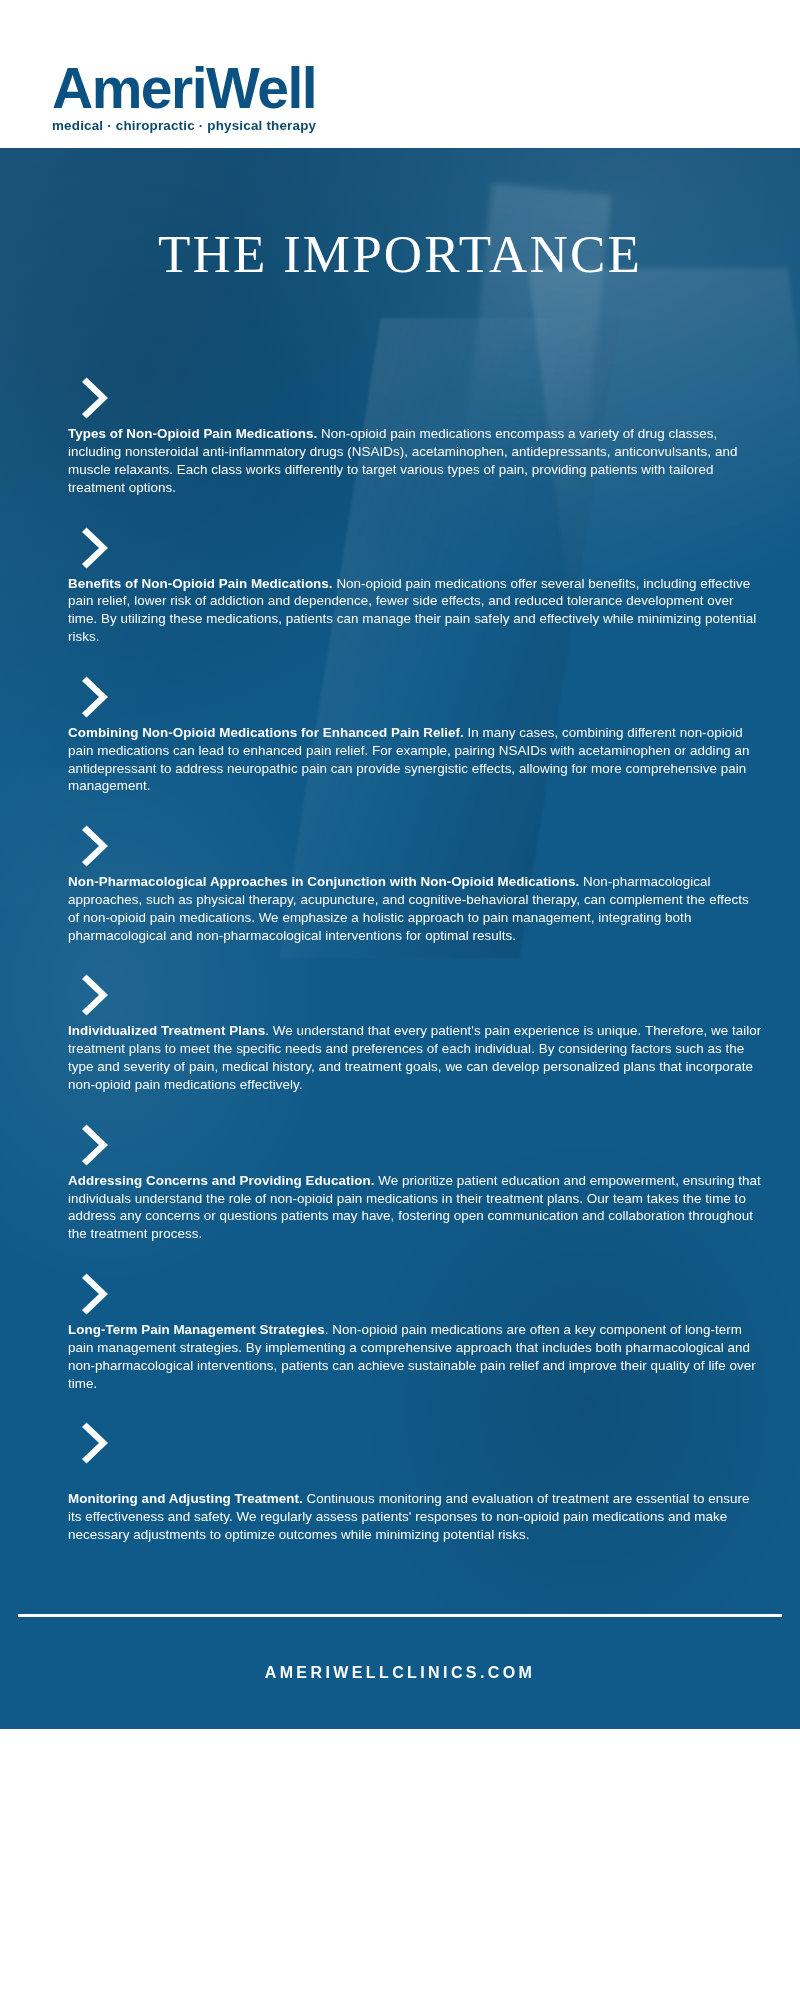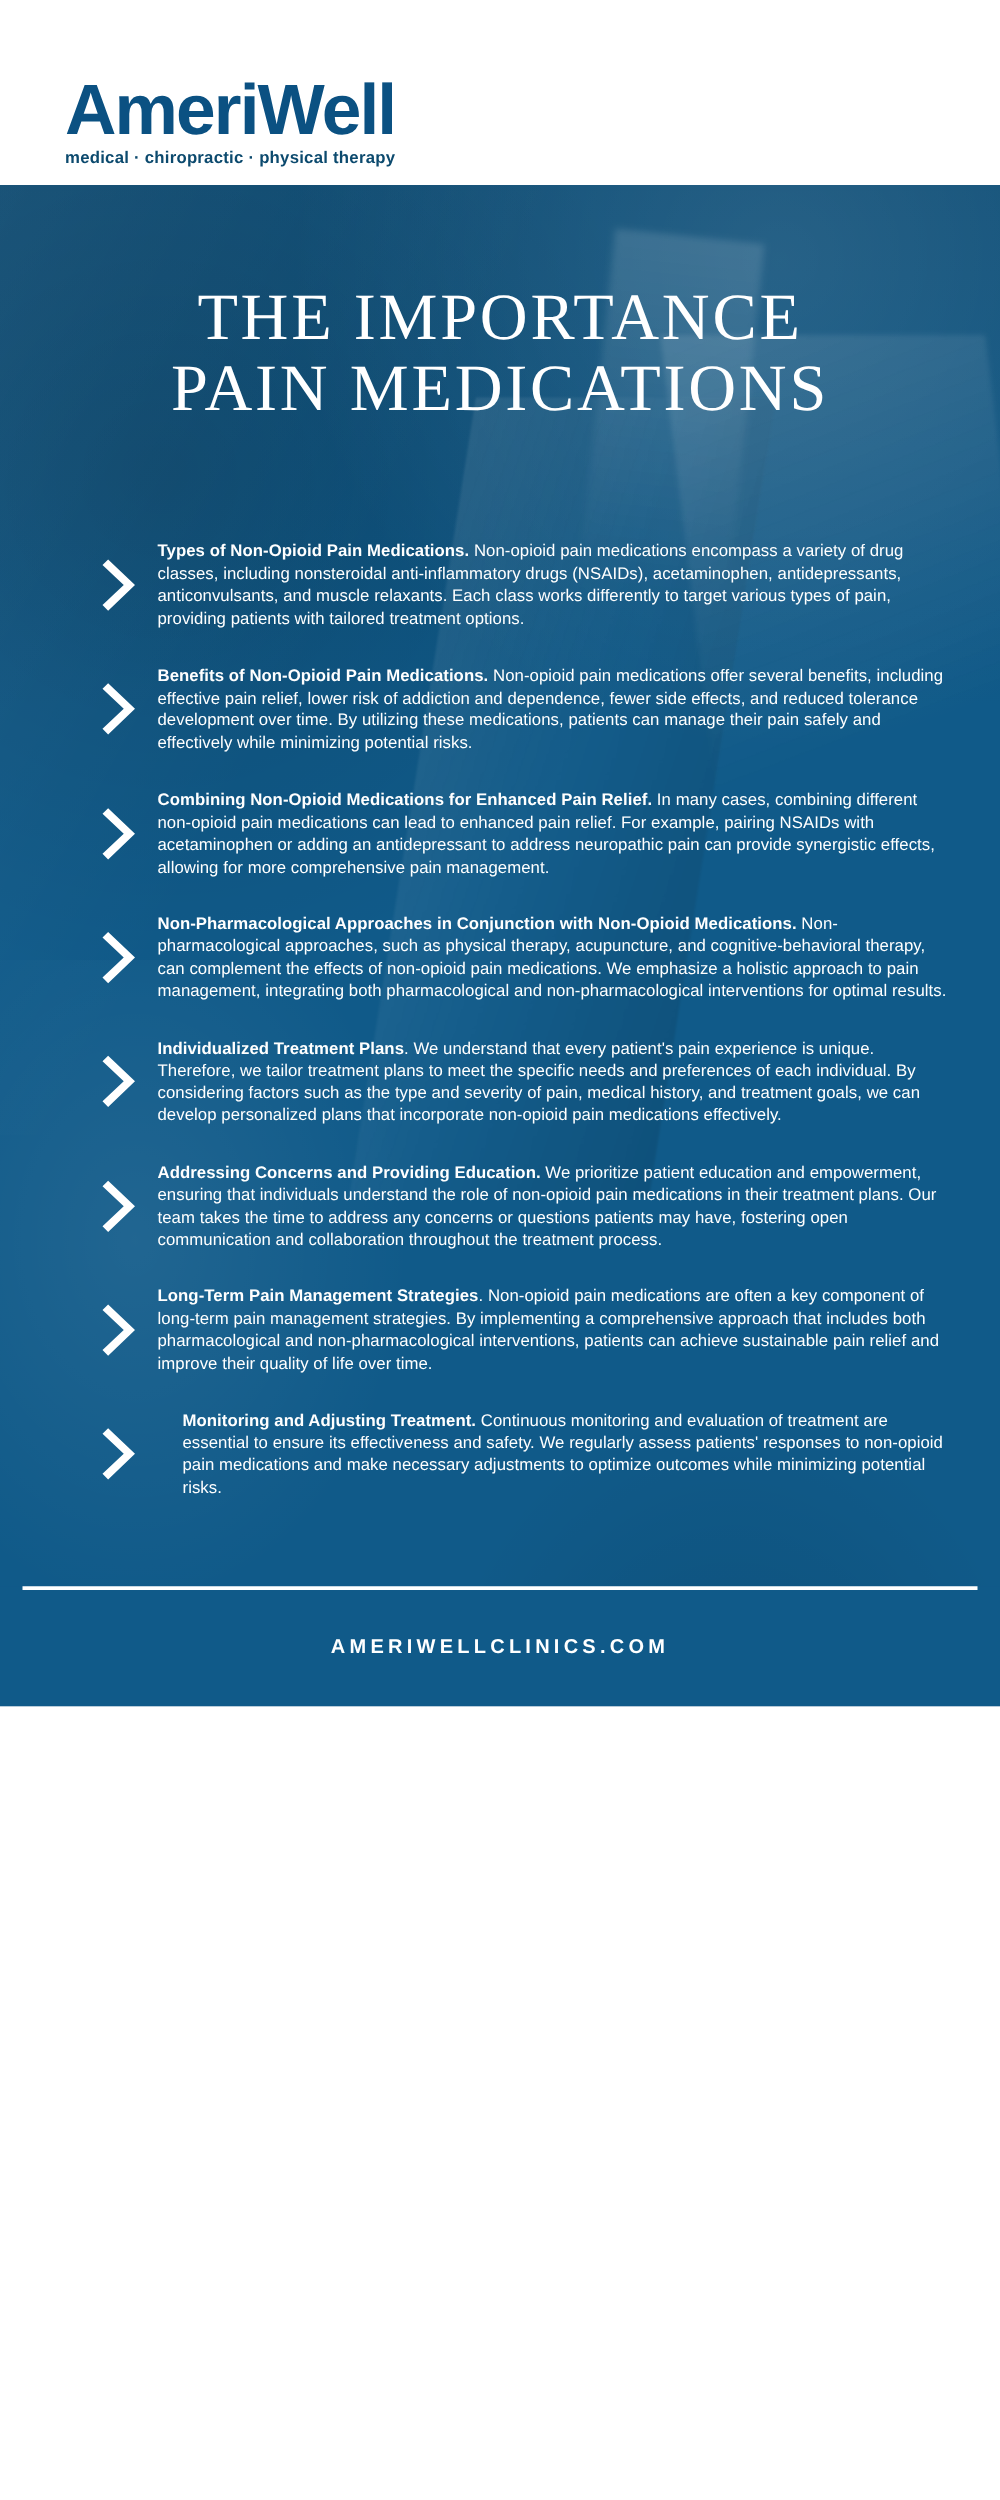--- a/index.html
+++ b/index.html
@@ -117,22 +117,23 @@
 
   
   .points{
     position:relative;
     z-index:2;
     padding:52px 38px 70px 68px;
     box-sizing:border-box;
   }
   .point{
     display:flex;
-    align-items:center;
+    align-items:flex-start;
     margin-bottom:24px;
+    flex-direction:column;
   }
   .point:last-child{margin-bottom:0;gap:20px;}
   .chev{
     flex:0 0 auto;
     width:46px;
     height:46px;
     margin-top:4px;
     margin-right:12px;
     display:block;
   }
@@ -155,21 +156,21 @@
     z-index:3;
     background:#105a89;
     padding:0 0 0 0;
   }
   .rule{
     height:3px;
     background:#ffffff;
     margin:0 18px;
   }
   .footer-inner{
-    height:93px;
+    height:112px;
     display:flex;
     align-items:center;
     justify-content:center;
   }
   .footer-url{
     color:#ffffff;
     font-family:"Liberation Sans", sans-serif;
     font-weight:bold;
     font-size:16px;
     letter-spacing:3.4px;
@@ -193,21 +194,20 @@
     <div class="tex tex-a"></div>
     <div class="tex tex-g"></div>
     <div class="tex tex-b"></div>
     <div class="tex tex-c"></div>
     <div class="tex tex-d"></div>
     <div class="tex tex-e"></div>
 
     <div class="hero">
       <h1 class="hero-title">
         <span class="ln">THE IMPORTANCE</span>
-        <span class="ln">PAIN MEDICATIONS</span>
       </h1>
     </div>
 
     <div class="points" id="points-list">
         <div class="point">
           <span class="chev">
             <svg viewBox="0 0 46 46" aria-hidden="true">
               <path d="M14 7 L31 23 L14 39 L18.5 43.5 L40 23 L18.5 2.5 Z" fill="#ffffff"></path>
             </svg>
           </span>

